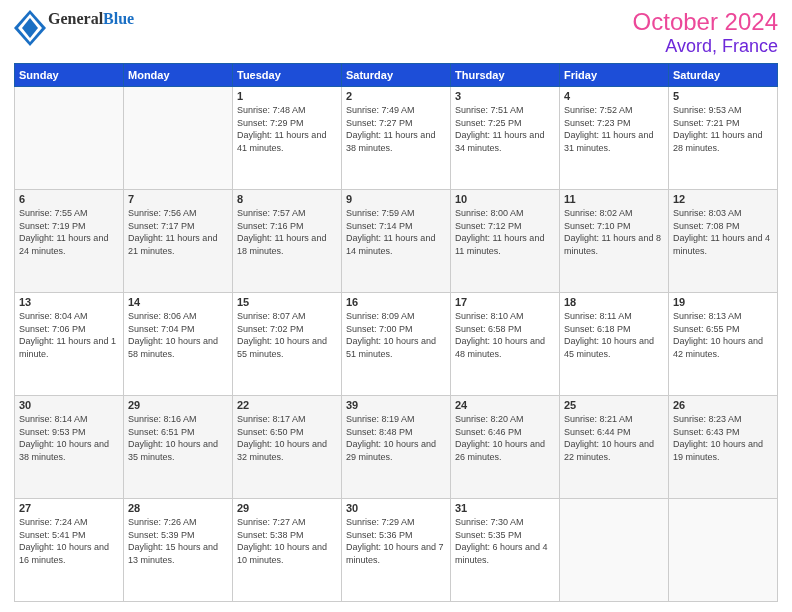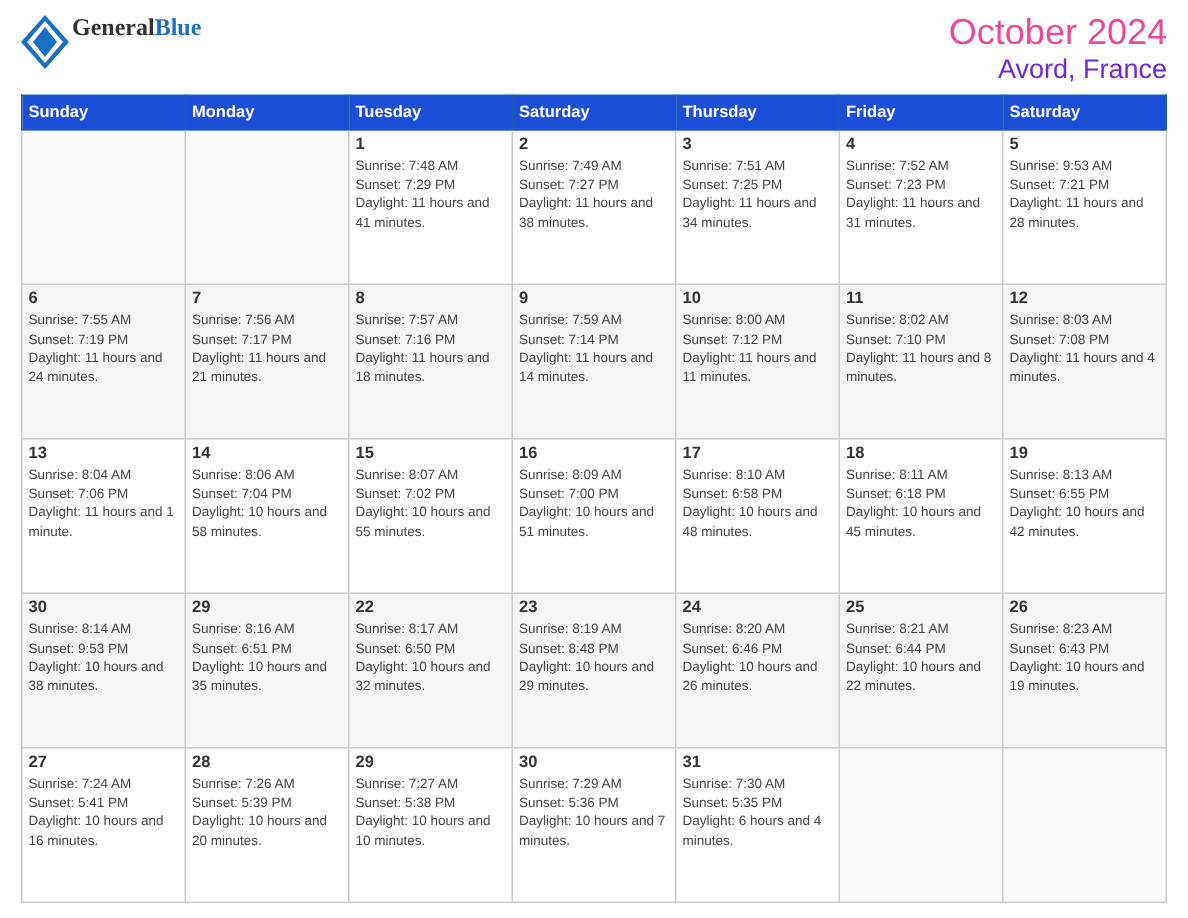--- a/index.html
+++ b/index.html
@@ -307,21 +307,21 @@
           </td>
           <td>
             <span class="day-number">22</span>
             <div class="day-info">
               <div>Sunrise: 8:17 AM</div>
               <div>Sunset: 6:50 PM</div>
               <div>Daylight: 10 hours and 32 minutes.</div>
             </div>
           </td>
           <td>
-            <span class="day-number">23</span>
+            <span class="day-number">39</span>
             <div class="day-info">
               <div>Sunrise: 8:19 AM</div>
               <div>Sunset: 8:48 PM</div>
               <div>Daylight: 10 hours and 29 minutes.</div>
             </div>
           </td>
           <td>
             <span class="day-number">24</span>
             <div class="day-info">
               <div>Sunrise: 8:20 AM</div>
@@ -353,21 +353,21 @@
               <div>Sunrise: 7:24 AM</div>
               <div>Sunset: 5:41 PM</div>
               <div>Daylight: 10 hours and 16 minutes.</div>
             </div>
           </td>
           <td>
             <span class="day-number">28</span>
             <div class="day-info">
               <div>Sunrise: 7:26 AM</div>
               <div>Sunset: 5:39 PM</div>
-              <div>Daylight: 10 hours and 20 minutes.</div>
+              <div>Daylight: 15 hours and 13 minutes.</div>
             </div>
           </td>
           <td>
             <span class="day-number">29</span>
             <div class="day-info">
               <div>Sunrise: 7:27 AM</div>
               <div>Sunset: 5:38 PM</div>
               <div>Daylight: 10 hours and 10 minutes.</div>
             </div>
           </td>

